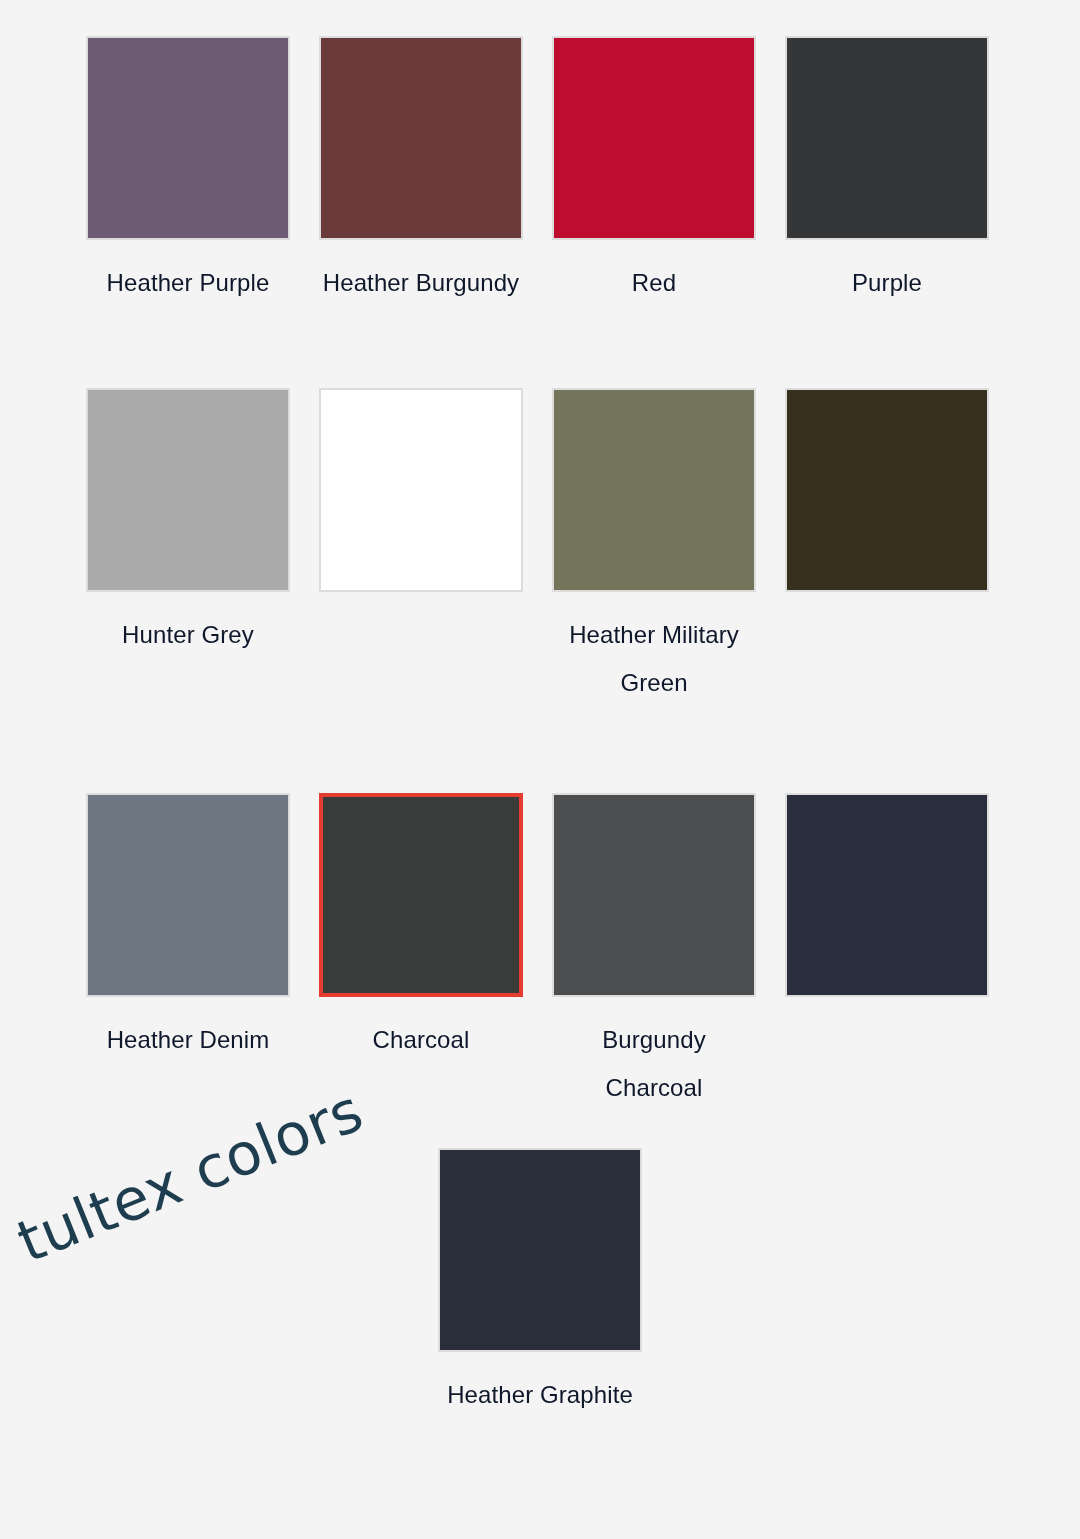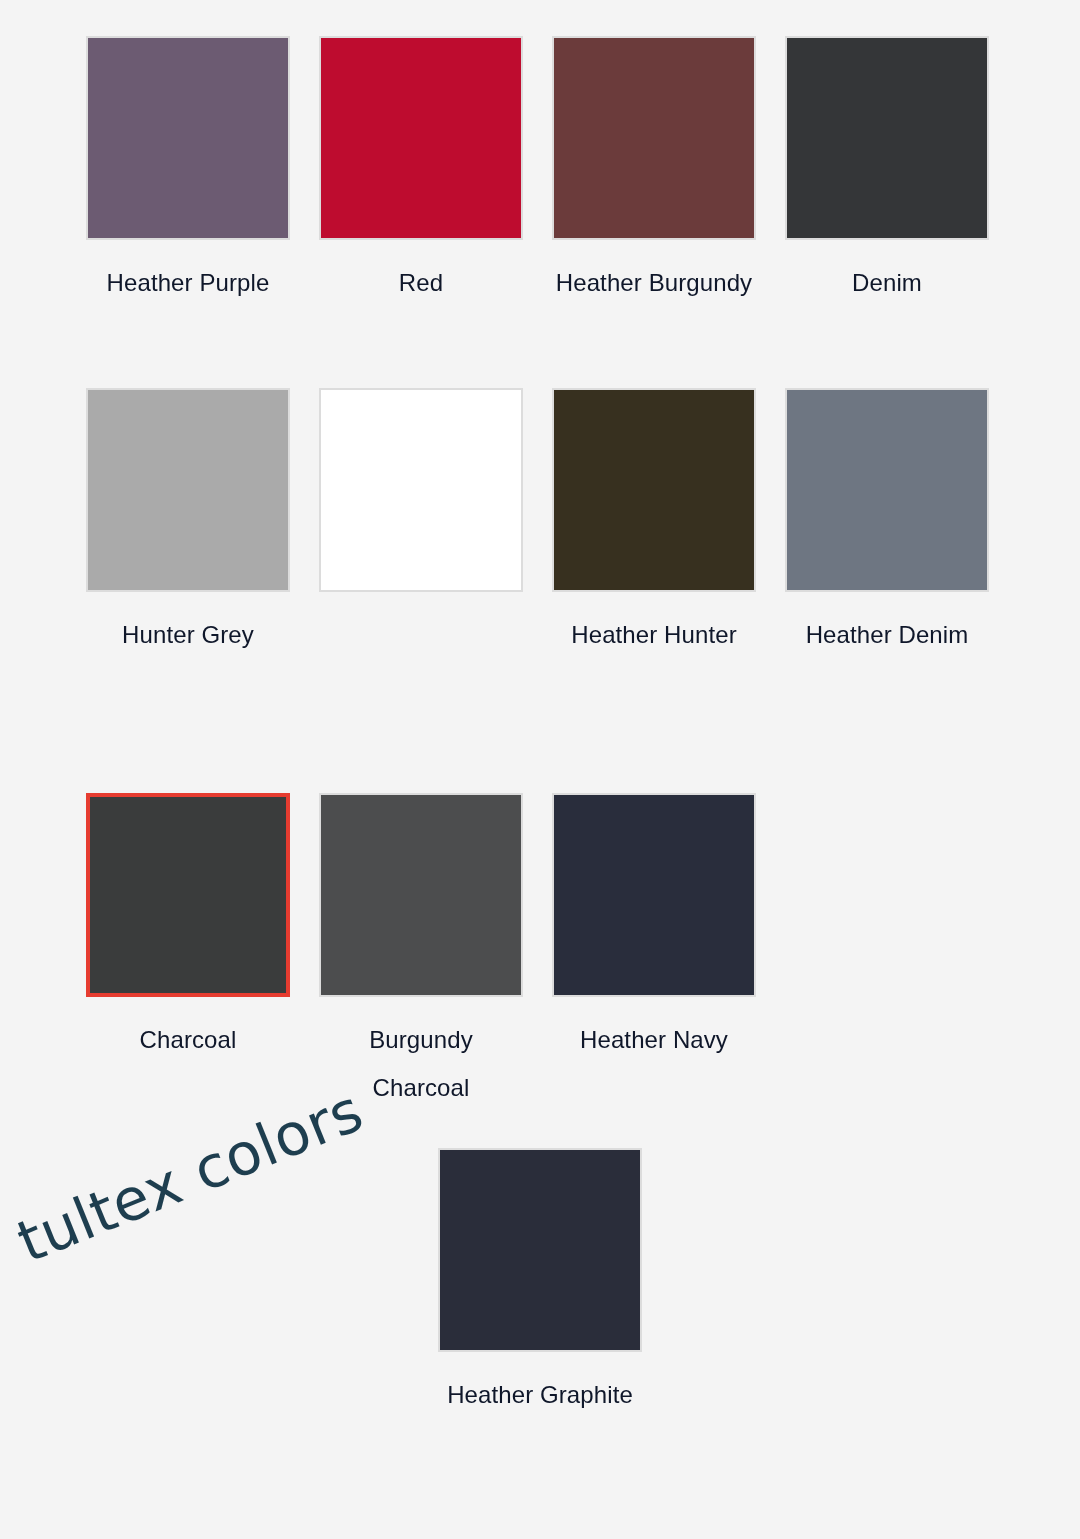--- a/index.html
+++ b/index.html
@@ -92,59 +92,61 @@
 </head>
 <body>
 
 <div class="swatch-grid">
 
   <div class="swatch-cell row-1">
     <div class="swatch-chip" style="background-color: rgb(108, 91, 114);"></div>
     <div class="swatch-label">Heather Purple</div>
   </div>
   <div class="swatch-cell row-1">
+    <div class="swatch-chip" style="background-color: rgb(107, 59, 59);"></div>
+    <div class="swatch-label">Heather Burgundy</div>
+  </div>
+  <div class="swatch-cell row-1">
     <div class="swatch-chip" style="background-color: rgb(190, 12, 47);"></div>
     <div class="swatch-label">Red</div>
   </div>
   <div class="swatch-cell row-1">
-    <div class="swatch-chip" style="background-color: rgb(107, 59, 59);"></div>
-    <div class="swatch-label">Heather Burgundy</div>
-  </div>
-  <div class="swatch-cell row-1">
     <div class="swatch-chip" style="background-color: rgb(52, 54, 56);"></div>
-    <div class="swatch-label">Denim</div>
+    <div class="swatch-label">Purple</div>
   </div>
 
   <div class="swatch-cell row-2">
     <div class="swatch-chip" style="background-color: rgb(170, 170, 170);"></div>
     <div class="swatch-label">Hunter Grey</div>
   </div>
   <div class="swatch-cell row-2">
     <div class="swatch-chip" style="background-color: rgb(255, 255, 255);"></div>
   </div>
   <div class="swatch-cell row-2">
+    <div class="swatch-chip" style="background-color: rgb(116, 116, 91);"></div>
+    <div class="swatch-label">Heather Military Green</div>
+  </div>
+  <div class="swatch-cell row-2">
     <div class="swatch-chip" style="background-color: rgb(55, 48, 31);"></div>
-    <div class="swatch-label">Heather Hunter</div>
   </div>
 
   <div class="swatch-cell row-3">
     <div class="swatch-chip" style="background-color: rgb(110, 118, 130);"></div>
     <div class="swatch-label">Heather Denim</div>
   </div>
   <div class="swatch-cell row-3">
     <div class="swatch-chip selected" style="background-color: rgb(58, 60, 60);"></div>
     <div class="swatch-label">Charcoal</div>
   </div>
   <div class="swatch-cell row-3">
     <div class="swatch-chip" style="background-color: rgb(76, 77, 78);"></div>
     <div class="swatch-label">Burgundy Charcoal</div>
   </div>
   <div class="swatch-cell row-3">
     <div class="swatch-chip" style="background-color: rgb(41, 45, 60);"></div>
-    <div class="swatch-label">Heather Navy</div>
   </div>
 
 </div>
 
 <div class="final-row">
   <div class="swatch-cell">
     <div class="swatch-chip" style="background-color: rgb(42, 45, 58);"></div>
     <div class="swatch-label">Heather Graphite</div>
   </div>
 </div>

